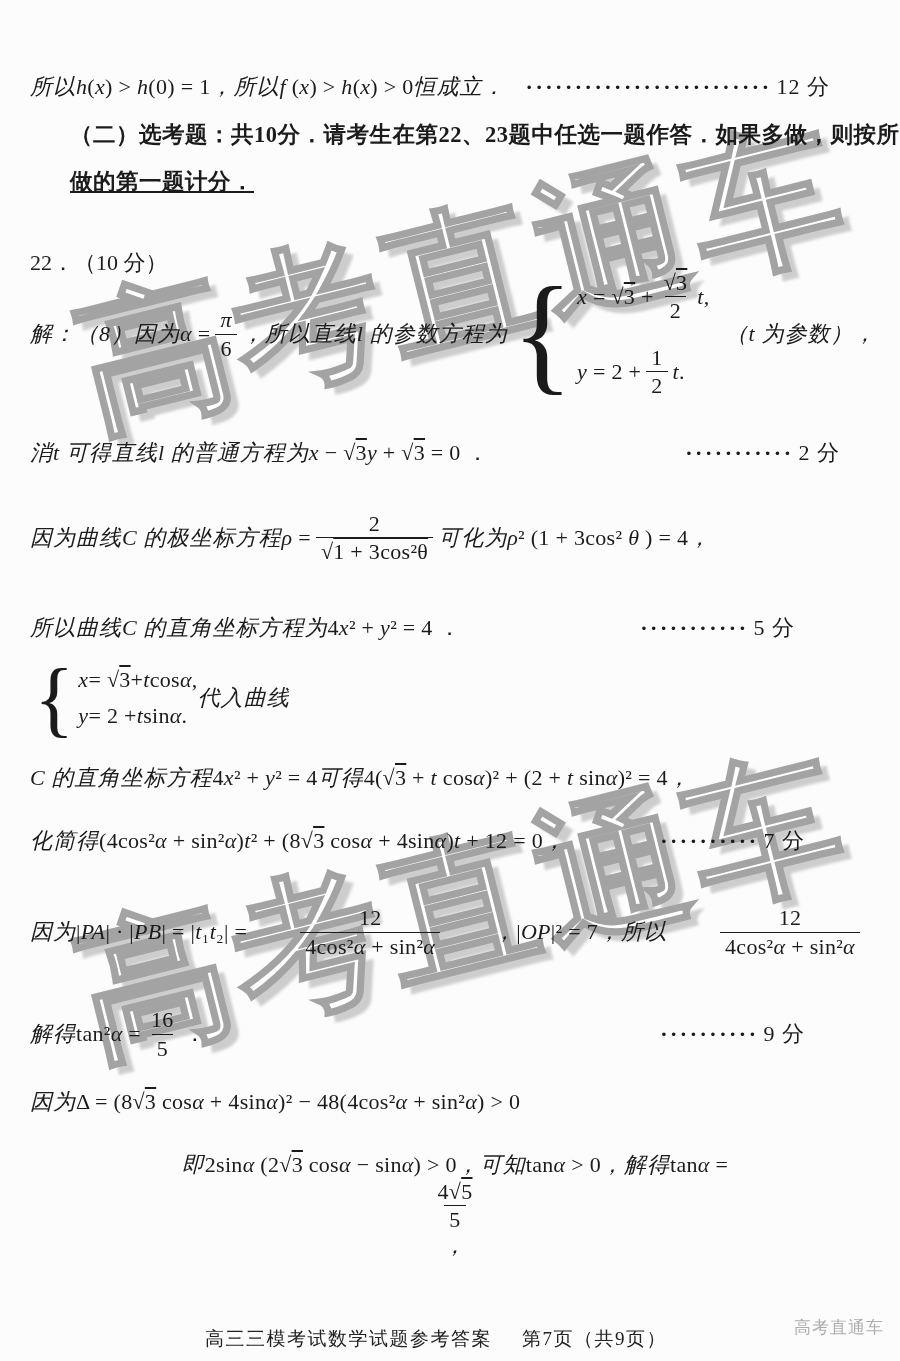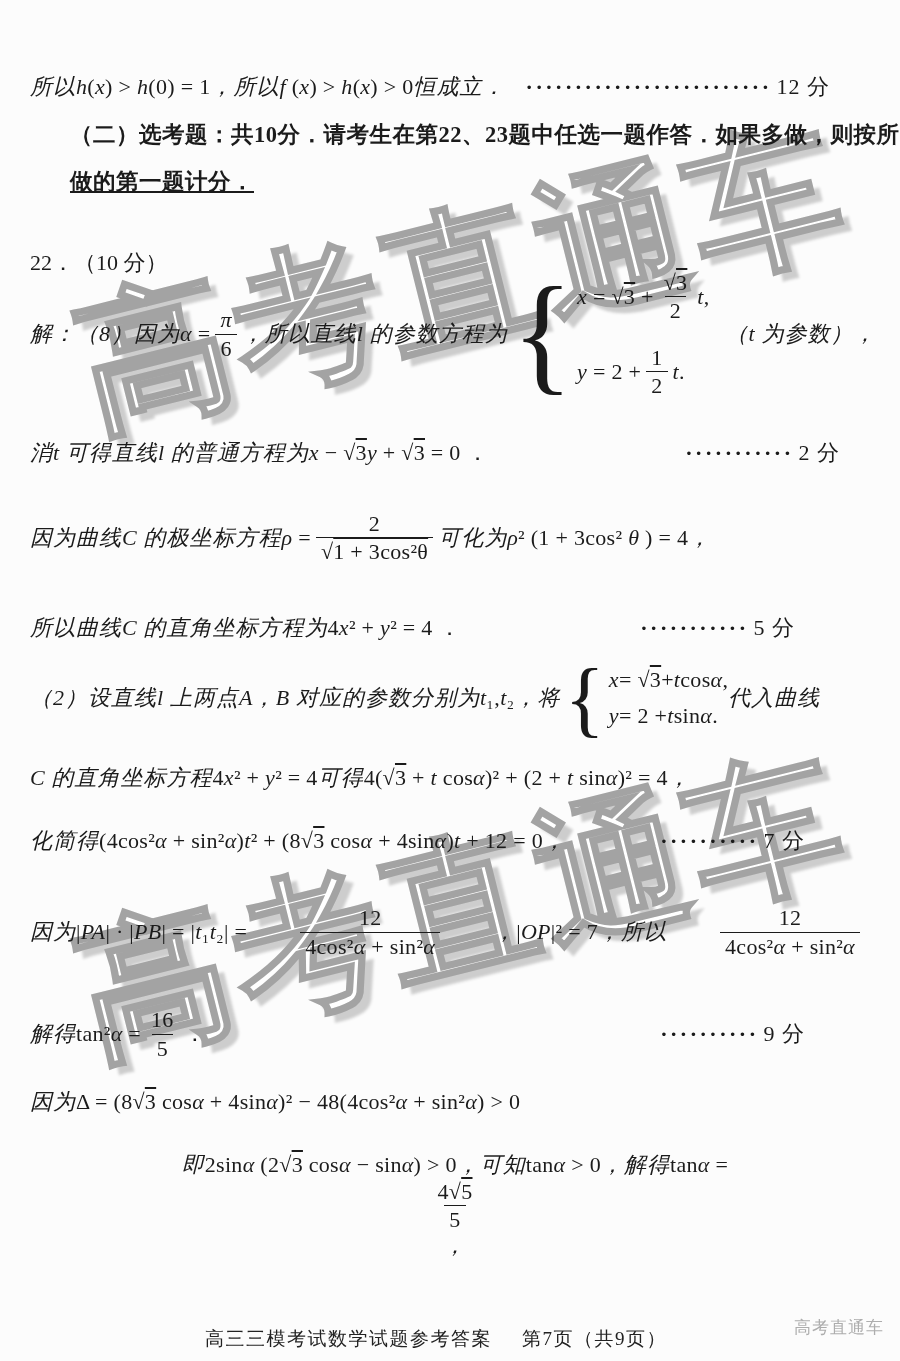--- a/index.html
+++ b/index.html
@@ -128,21 +128,20 @@
     <span><span class="r-t">可化为</span><span class="r-mi">ρ</span><span class="r-m">² (1 + 3cos² </span><span class="r-mi">θ</span><span class="r-m"> ) = 4</span><span class="r-t">，</span></span>
   </div>
 
   <div class="line" style="top:597px;right:105px;margin-top:16px;">
     <span><span class="r-t">所以曲线</span><span class="r-mi">C</span><span class="r-t"> 的直角坐标方程为</span><span class="r-m">4</span><span class="r-mi">x</span><span class="r-m">² + </span><span class="r-mi">y</span><span class="r-m">² = 4 ．</span></span>
     <span class="dots">···········</span>
     <span class="score">5 分</span>
   </div>
 
   <div class="line" style="top:650px;height:95px;right:20px;">
-    <span><span class="r-t">（2）设直线</span><span class="r-mi">l</span><span class="r-t"> 上两点</span><span class="r-mi">A</span><span class="r-t">，</span><span class="r-mi">B</span><span class="r-t"> 对应的参数分别为</span><span class="r-mi">t</span><span class="r-m">₁,</span><span class="r-mi">t</span><span class="r-m">₂</span><span class="r-t">，将</span></span>
     <span class="sys small">
       <span class="brace">{</span>
       <span class="eqs">
         <span class="eq">
             <span class="r-mi">x</span>
             <span class="r-m"> = √</span>
             <span class="r-v">3</span>
             <span class="r-m"> + </span>
             <span class="r-mi">t</span>
             <span class="r-m"> cos</span>

